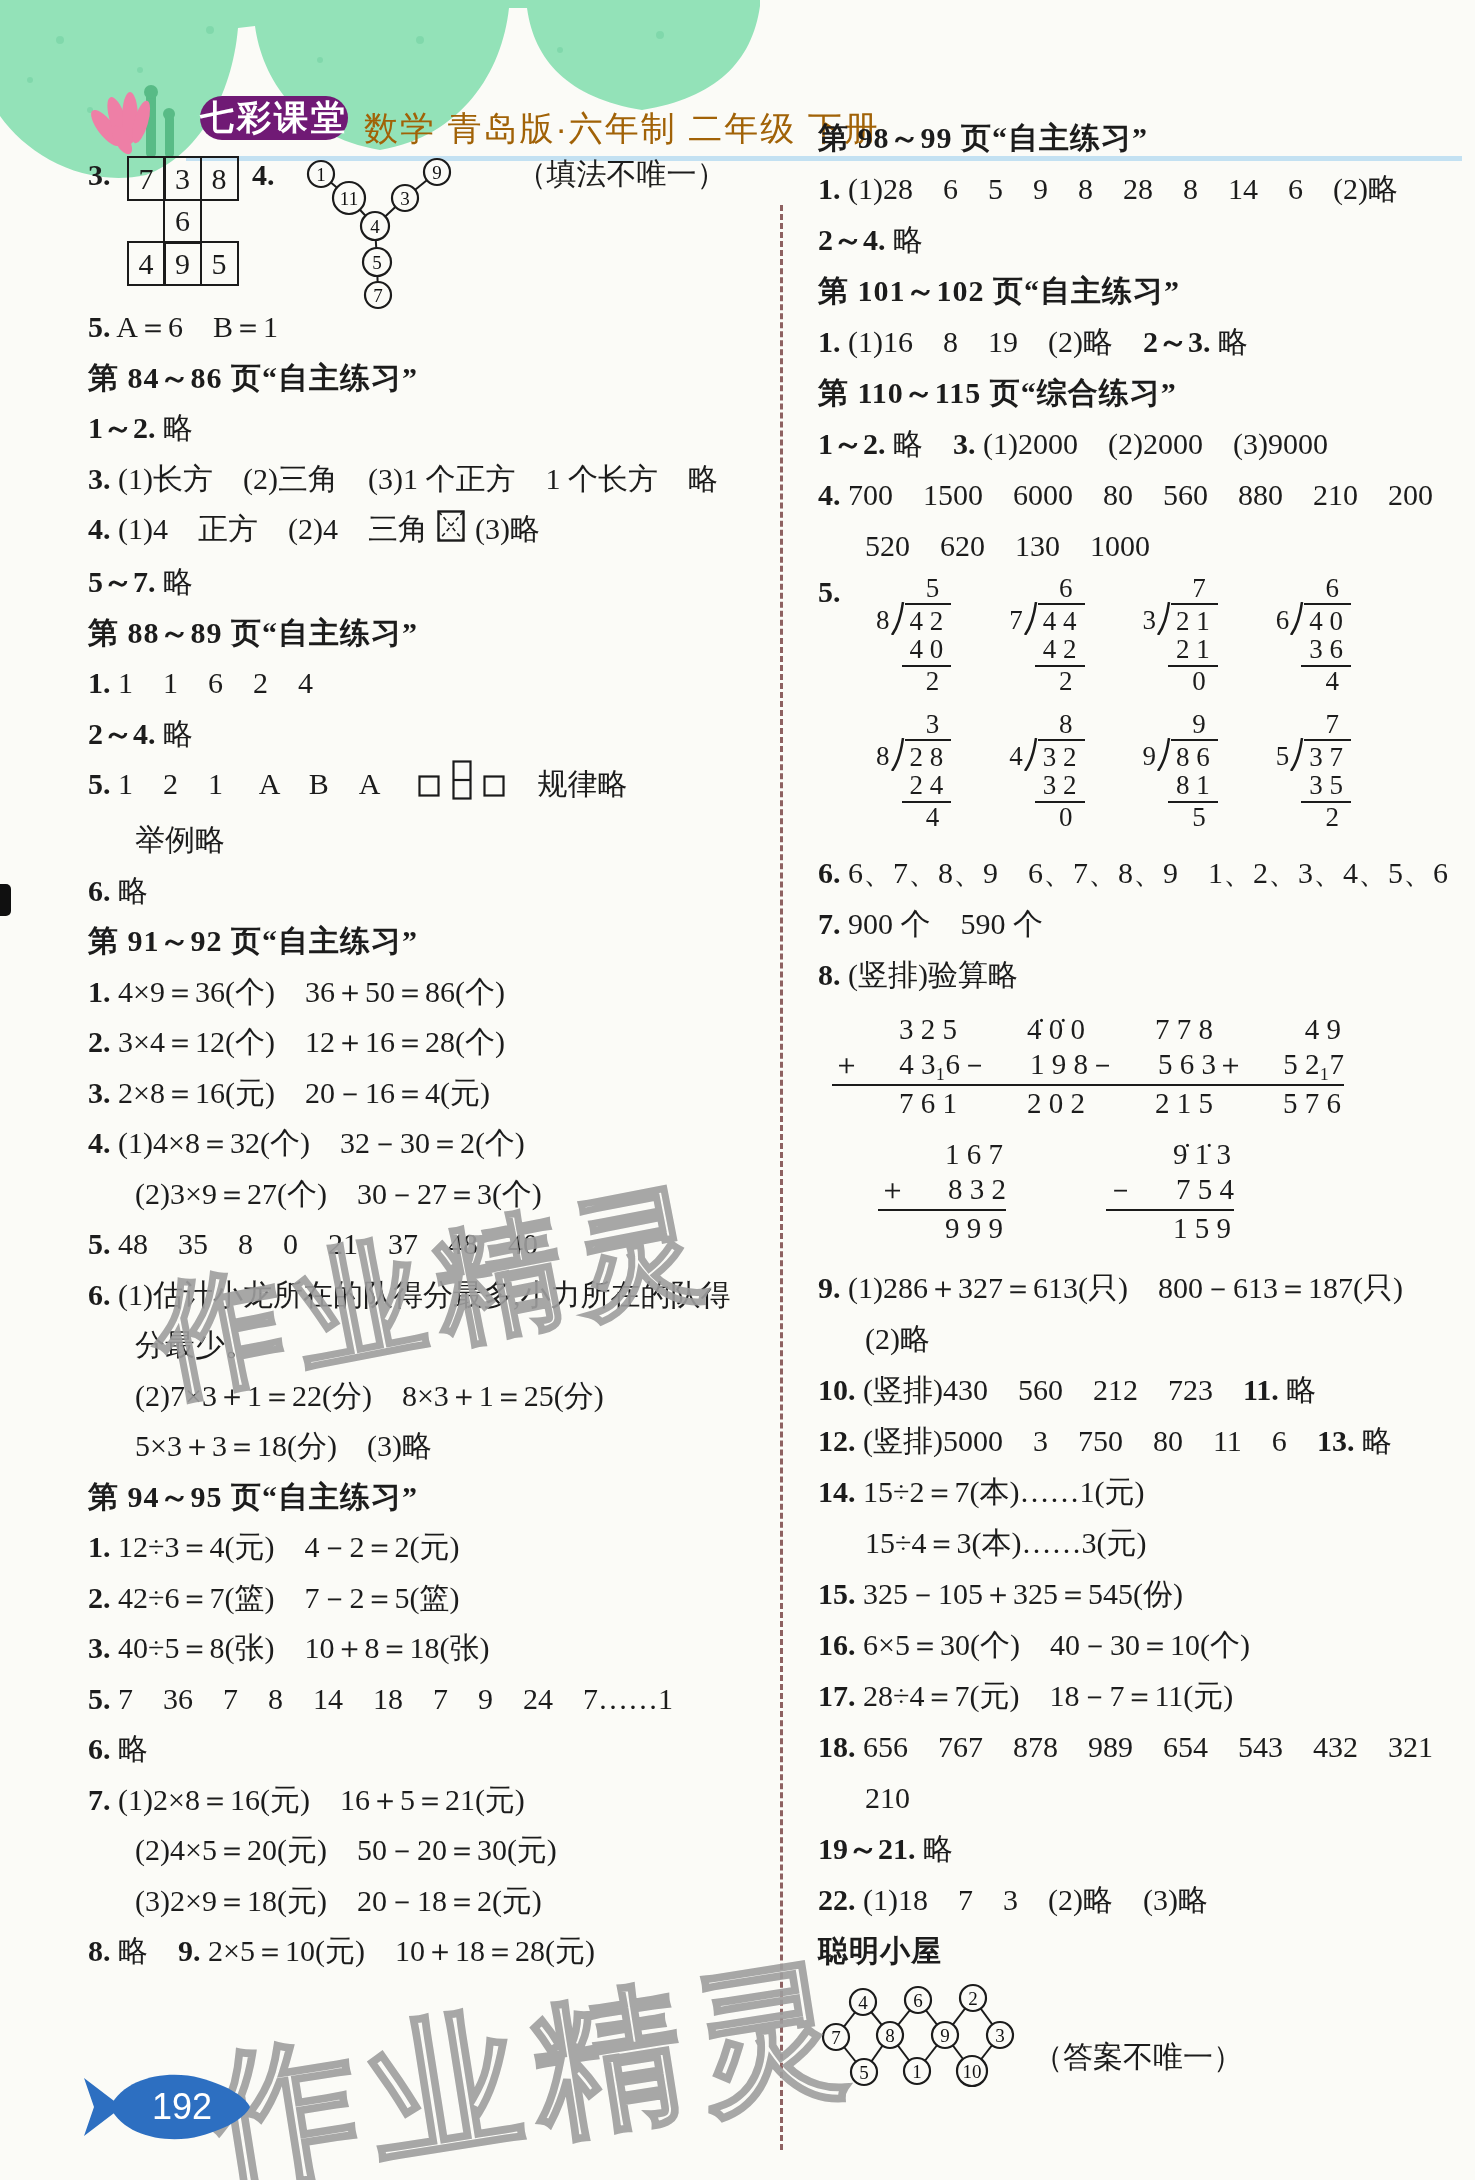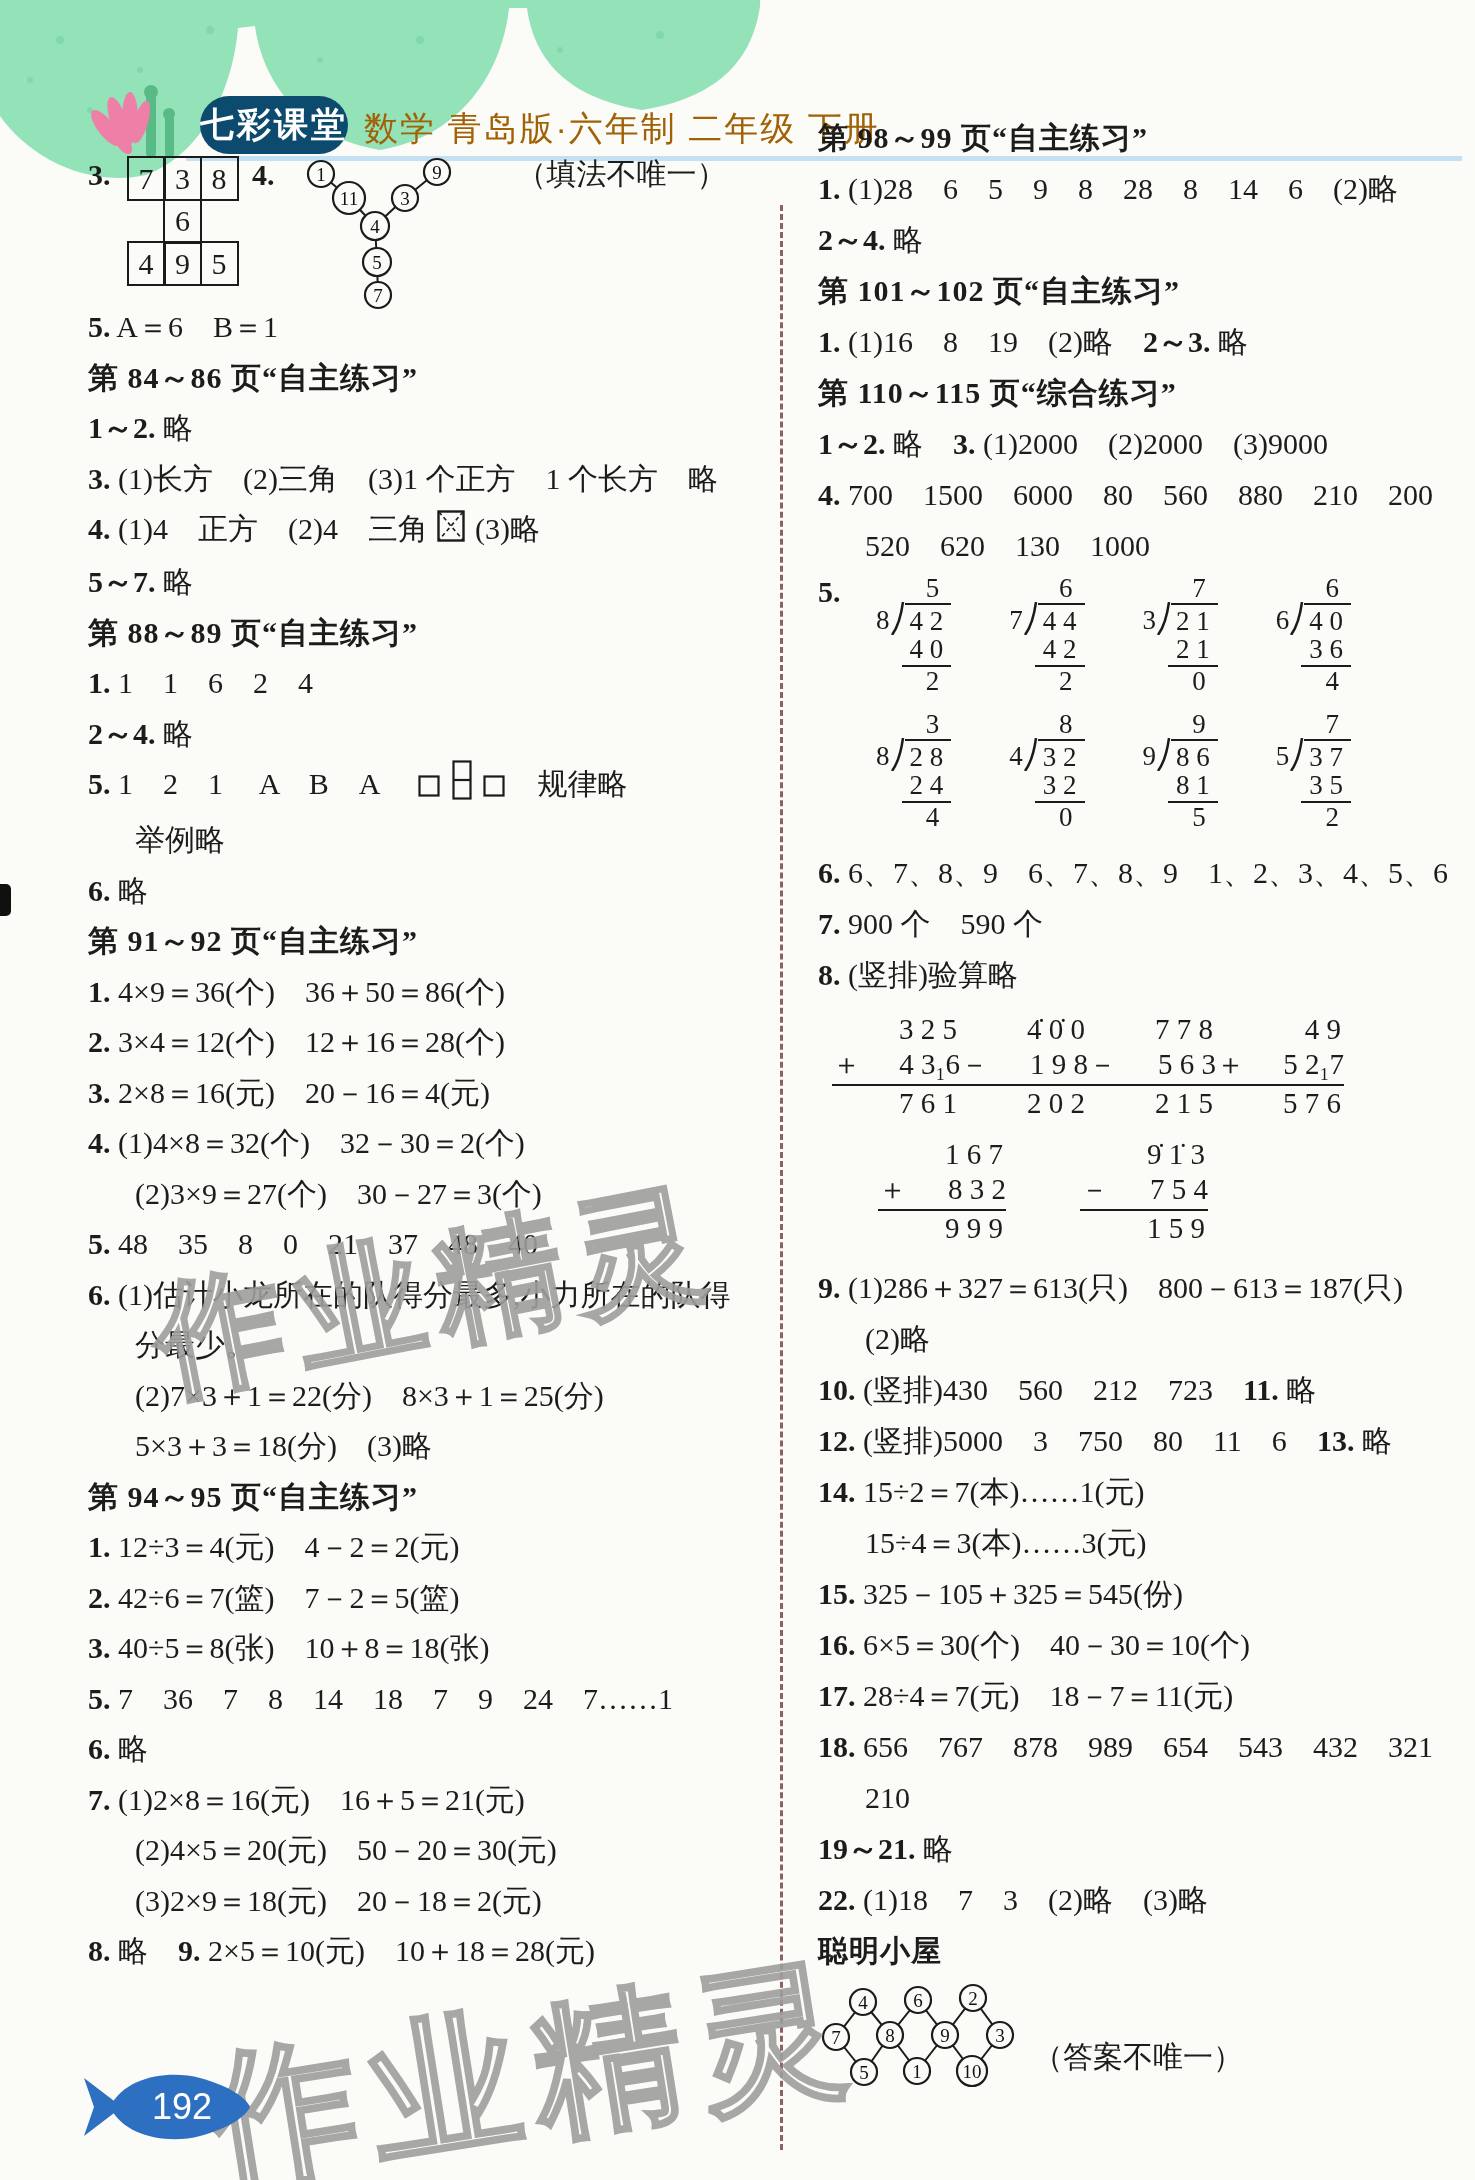--- a/index.html
+++ b/index.html
@@ -2,22 +2,22 @@
 <html><head>
 <meta charset="utf-8">
 <style>
   * { box-sizing: border-box; margin: 0; padding: 0; }
   html,body { width:1475px; height:2180px; }
   body { position:relative; overflow:hidden; background:#fbfbf7;
          font-family:"Liberation Serif","DejaVu Serif",serif; color:#1c1c1c; }
 
   
   #band-svg { position:absolute; left:0; top:0; }
-  #logo-pill { position:absolute; left:200px; top:96px; width:148px; height:58px;
-    background:#0c4a6e; border-radius:30px; display:flex; align-items:center; justify-content:center;
+  #logo-pill { position:absolute; left:200px; top:96px; width:148px; height:44px;
+    background:#701a75; border-radius:30px; display:flex; align-items:center; justify-content:center;
     color:#fff; font-family:"Liberation Sans",sans-serif; font-weight:bold; font-size:34px; letter-spacing:3px; }
   #book-title { position:absolute; left:364px; top:106px; font-family:"Liberation Sans",sans-serif;
     font-size:34px; color:#a16207; letter-spacing:2px; white-space:nowrap; }
   #header-underline { position:absolute; left:186px; top:156px; width:1276px; height:5px; background:#c3e1f2; }
 
   
   .col { position:absolute; }
   #left-col  { left:88px;  top:150px; width:678px; }
   #right-col { left:818px; top:112px; width:650px; }
   .line { font-size:30px; line-height:50.5px; white-space:pre-wrap; }
@@ -49,21 +49,21 @@
   .ld-q { padding-right:12px; }
   .ld-body { display:flex; align-items:flex-end; }
   .ld-dv { padding-bottom:1px; }
   .ld-curve { display:inline-block; height:33px; }
   .ld-dd { border-top:2.5px solid #1b1b1b; padding:3px 8px 0 5px; }
   .ld-p { border-bottom:2.5px solid #1b1b1b; margin-left:auto; width:fit-content; padding:1px 8px 2px 8px; }
   .ld-r { padding-right:12px; padding-top:1px; }
 
   
   .va-row { display:flex; padding-left:14px; margin:12px 0 16px 0; }
-  .va-row.second { gap:74px; padding-left:60px; }
+  .va-row.second { gap:100px; padding-left:60px; }
   .va { font-size:29px; line-height:35px; min-width:128px; text-align:right; }
   .va-top { padding-right:3px; }
   .va-mid { display:flex; justify-content:space-between; border-bottom:2.6px solid #1b1b1b; padding-bottom:2px; }
   .va-res { padding-right:3px; }
 
   
   svg.graph line { stroke:#1b1b1b; stroke-width:2; }
   svg.graph circle { stroke:#1b1b1b; stroke-width:2.2; fill:#fbfbf7; }
   svg.graph text { font-family:"Liberation Serif",serif; font-size:19px; fill:#111; }
   #smart-house-block { display:flex; align-items:flex-end; gap:10px; margin-top:4px; }

